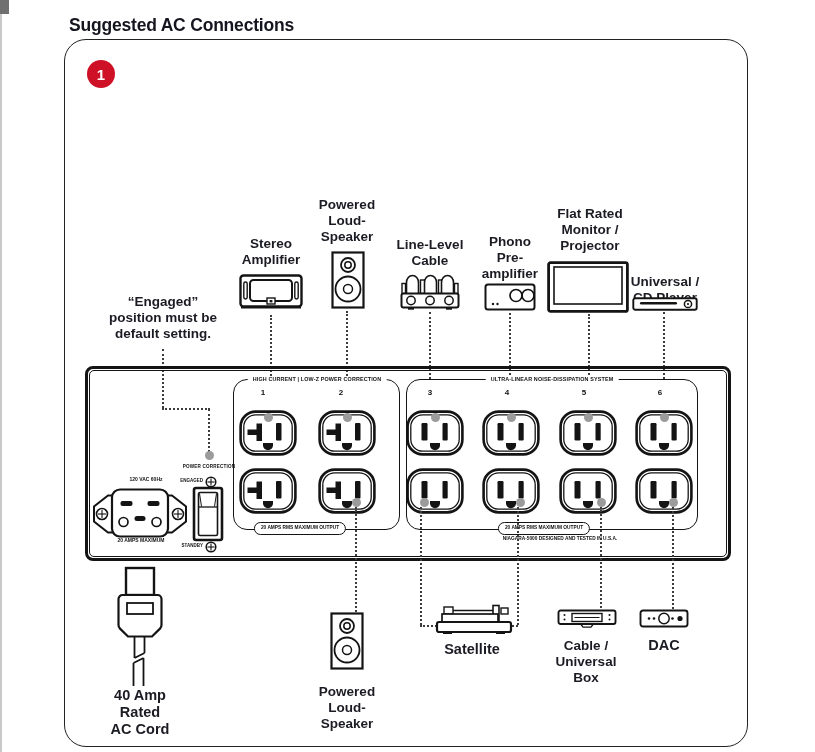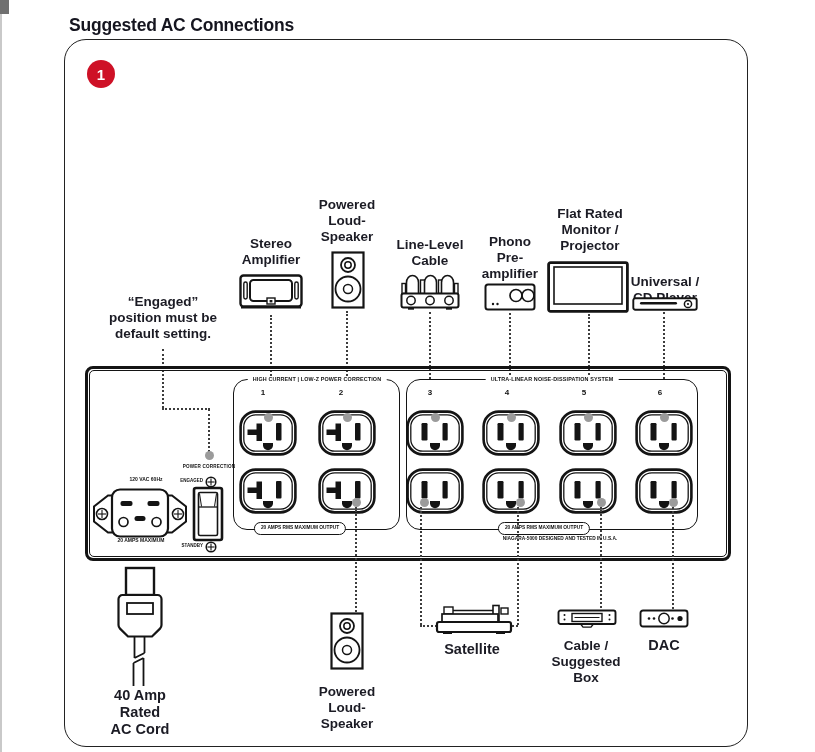--- a/index.html
+++ b/index.html
@@ -311,17 +311,17 @@
   </svg>
 
   <div class="dev-label dev-label-lg" style="left:140px;top:687px">40 Amp
 Rated
 AC Cord</div>
   <div class="dev-label" style="left:347px;top:684px">Powered
 Loud-
 Speaker</div>
   <div class="dev-label dev-label-lg" style="left:472px;top:641px">Satellite</div>
   <div class="dev-label" style="left:586px;top:638px">Cable /
-Suggested
+Universal
 Box</div>
   <div class="dev-label dev-label-lg" style="left:664px;top:637px">DAC</div>
 
 </div>
 
 </body></html>

